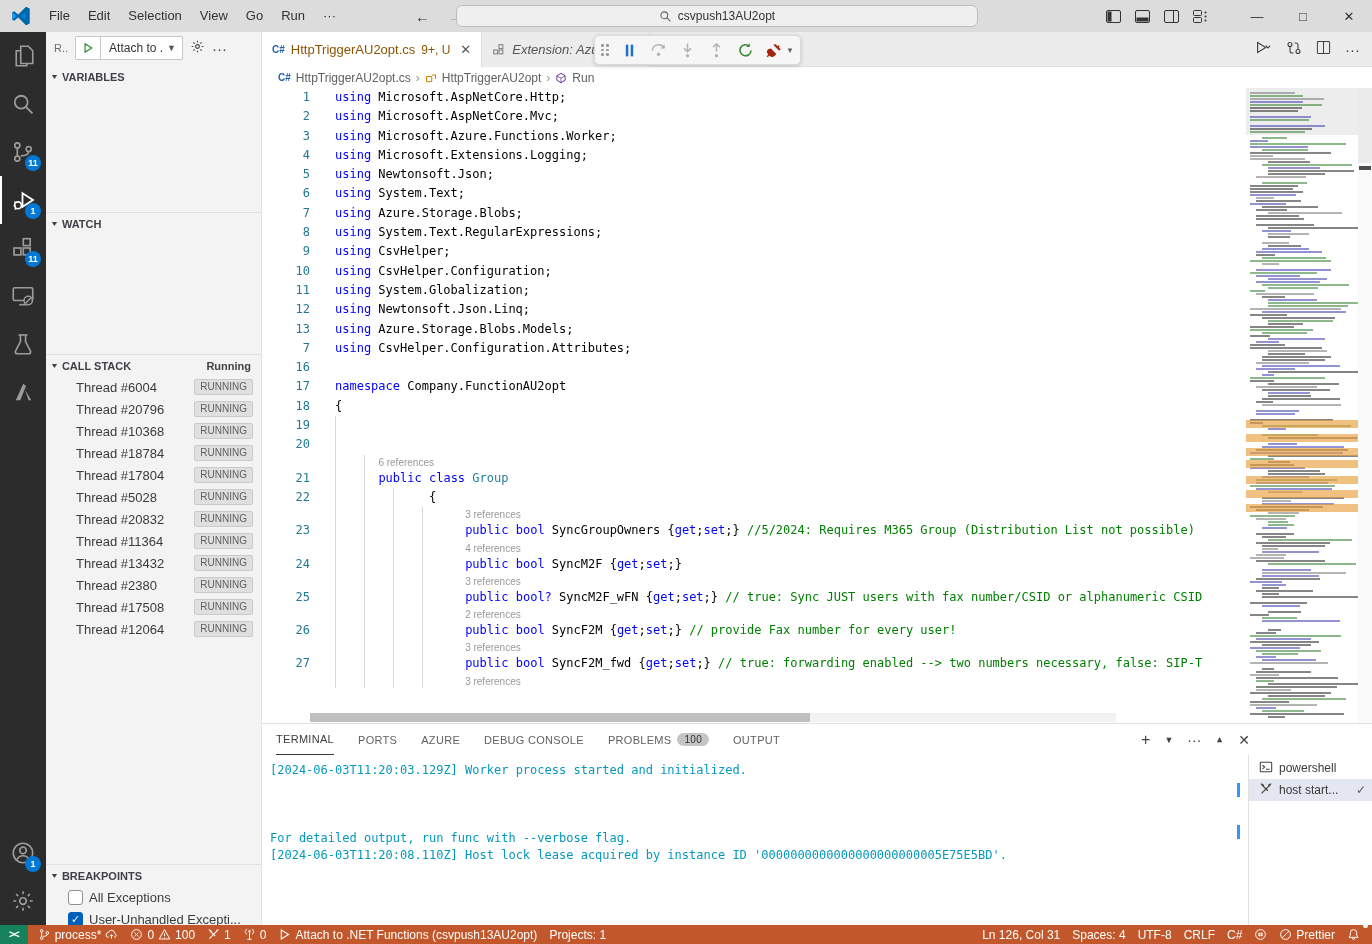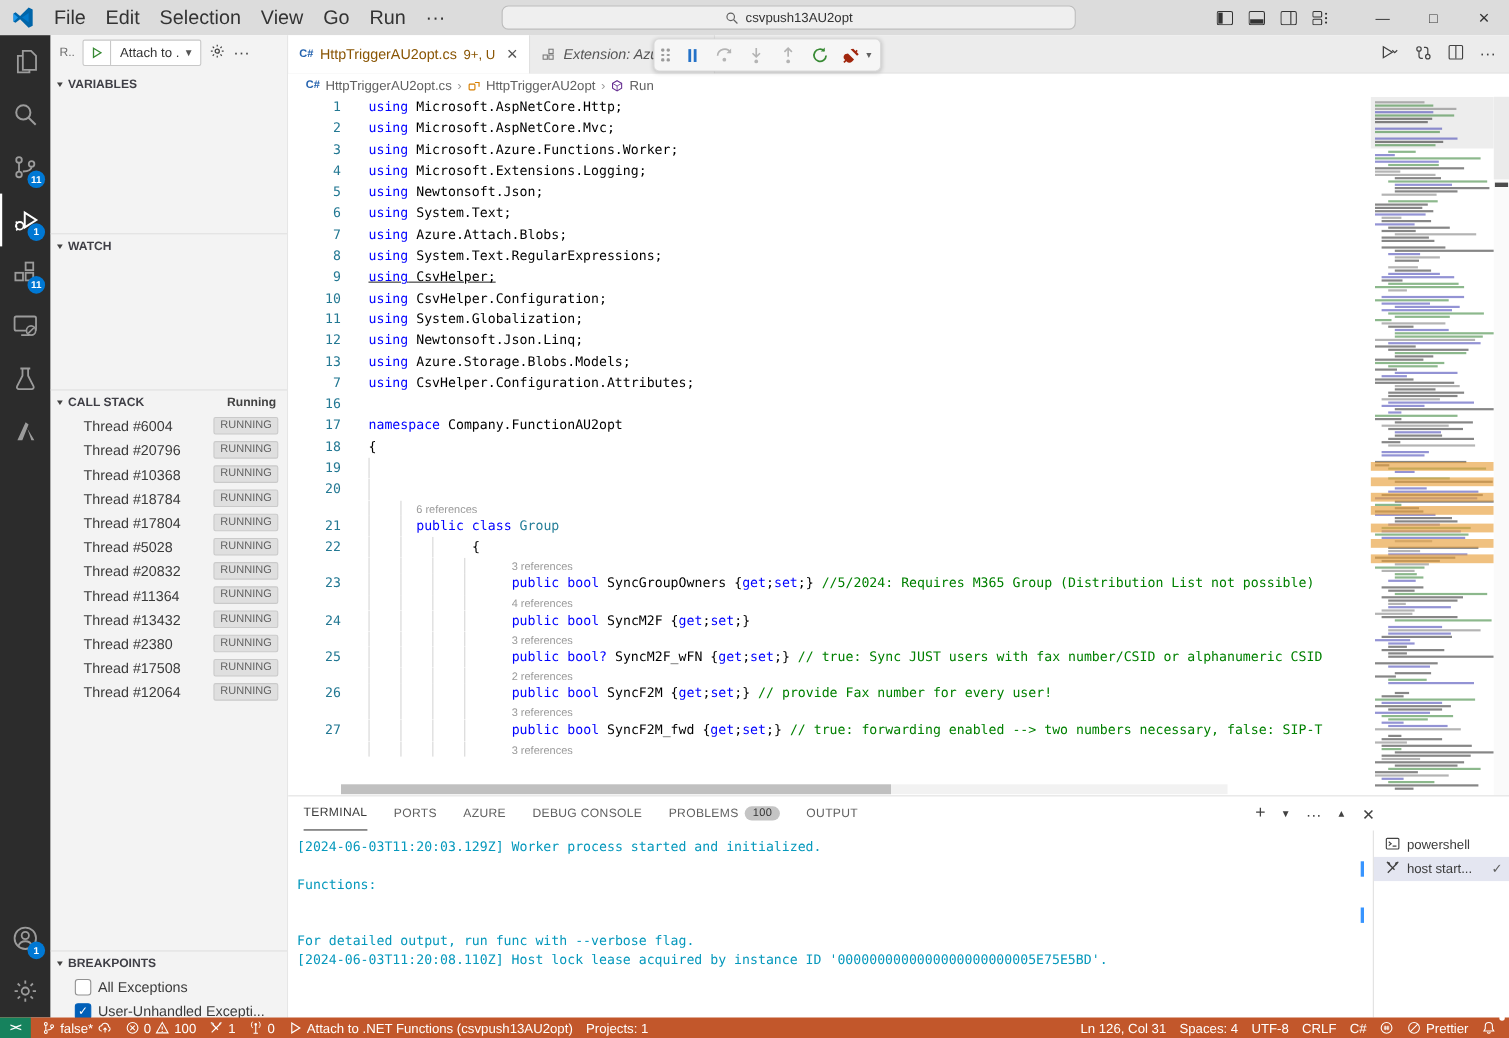--- a/index.html
+++ b/index.html
@@ -5,21 +5,21 @@
   * { margin:0; padding:0; box-sizing:border-box; }
   html,body { background:#888; }
   #app {
     position:relative; width:1372px; height:944px; overflow:hidden;
     font-family:"Liberation Sans", sans-serif; font-size:13px; color:#333;
     background:#fff; user-select:none;
   }
   
   .titlebar { position:absolute; left:0; top:0; width:1372px; height:32px; background:#dcdcdc; display:flex; align-items:center; }
   .vslogo { width:22px; height:22px; margin:0 8px 0 10px; }
-  .menu { padding:0 9px; height:22px; line-height:22px; color:#333; font-size:18px; border-radius:4px; }
+  .menu { padding:0 9px; height:22px; line-height:22px; color:#333; font-size:13px; border-radius:4px; }
   .navarrows { margin-left:70px; display:flex; gap:18px; font-size:15px; }
   .navarrows .fwd { color:#9a9a9a; }
   .searchbox { position:absolute; left:456px; top:5px; width:522px; height:22px; background:#efefef; border:1px solid #bdbdbd; border-radius:6px; display:flex; align-items:center; justify-content:center; gap:6px; font-size:12px; color:#333; }
   .wincontrols { position:absolute; right:0; top:0; height:32px; display:flex; align-items:center; }
   .layouticons { display:flex; gap:14px; margin-right:26px; }
   .wc { width:46px; height:32px; display:flex; align-items:center; justify-content:center; font-size:13px; color:#333; }
   
   .activitybar { position:absolute; left:0; top:32px; width:46px; height:893px; background:#2c2c2c; display:flex; flex-direction:column; align-items:center; }
   .ab-item { position:relative; width:46px; height:48px; display:flex; align-items:center; justify-content:center; color:#9b9b9b; }
   .ab-item.active { color:#fff; border-left:2px solid #fff; }
@@ -443,23 +443,23 @@
     </div>
 
     <div class="codearea">
       <div>
           <div class="cl"><span class="gut">1</span><span class="ct"><span style="padding-left: 0px;"><span class="tk-k">using</span><span class="tk-p"> Microsoft.AspNetCore.Http;</span></span></span></div>
           <div class="cl"><span class="gut">2</span><span class="ct"><span style="padding-left: 0px;"><span class="tk-k">using</span><span class="tk-p"> Microsoft.AspNetCore.Mvc;</span></span></span></div>
           <div class="cl"><span class="gut">3</span><span class="ct"><span style="padding-left: 0px;"><span class="tk-k">using</span><span class="tk-p"> Microsoft.Azure.Functions.Worker;</span></span></span></div>
           <div class="cl"><span class="gut">4</span><span class="ct"><span style="padding-left: 0px;"><span class="tk-k">using</span><span class="tk-p"> Microsoft.Extensions.Logging;</span></span></span></div>
           <div class="cl"><span class="gut">5</span><span class="ct"><span style="padding-left: 0px;"><span class="tk-k">using</span><span class="tk-p"> Newtonsoft.Json;</span></span></span></div>
           <div class="cl"><span class="gut">6</span><span class="ct"><span style="padding-left: 0px;"><span class="tk-k">using</span><span class="tk-p"> System.Text;</span></span></span></div>
-          <div class="cl"><span class="gut">7</span><span class="ct"><span style="padding-left: 0px;"><span class="tk-k">using</span><span class="tk-p"> Azure.Attach.Blobs;</span></span></span></div>
+          <div class="cl"><span class="gut">7</span><span class="ct"><span style="padding-left: 0px;"><span class="tk-k">using</span><span class="tk-p"> Azure.Storage.Blobs;</span></span></span></div>
           <div class="cl"><span class="gut">8</span><span class="ct"><span style="padding-left: 0px;"><span class="tk-k">using</span><span class="tk-p"> System.Text.RegularExpressions;</span></span></span></div>
-          <div class="cl"><span class="gut">9</span><span class="ct"><span style="padding-left: 0px; text-decoration: underline;"><span class="tk-k">using</span><span class="tk-p"> CsvHelper;</span></span></span></div>
+          <div class="cl"><span class="gut">9</span><span class="ct"><span style="padding-left: 0px;"><span class="tk-k">using</span><span class="tk-p"> CsvHelper;</span></span></span></div>
           <div class="cl"><span class="gut">10</span><span class="ct"><span style="padding-left: 0px;"><span class="tk-k">using</span><span class="tk-p"> CsvHelper.Configuration;</span></span></span></div>
           <div class="cl"><span class="gut">11</span><span class="ct"><span style="padding-left: 0px;"><span class="tk-k">using</span><span class="tk-p"> System.Globalization;</span></span></span></div>
           <div class="cl"><span class="gut">12</span><span class="ct"><span style="padding-left: 0px;"><span class="tk-k">using</span><span class="tk-p"> Newtonsoft.Json.Linq;</span></span></span></div>
           <div class="cl"><span class="gut">13</span><span class="ct"><span style="padding-left: 0px;"><span class="tk-k">using</span><span class="tk-p"> Azure.Storage.Blobs.Models;</span></span></span></div>
           <div class="cl"><span class="gut">7</span><span class="ct"><span style="padding-left: 0px;"><span class="tk-k">using</span><span class="tk-p"> CsvHelper.Configuration.Attributes;</span></span></span></div>
           <div class="cl"><span class="gut">16</span><span class="ct"><span style="padding-left: 0px;"></span></span></div>
           <div class="cl"><span class="gut">17</span><span class="ct"><span style="padding-left: 0px;"><span class="tk-k">namespace</span><span class="tk-p"> Company.FunctionAU2opt</span></span></span></div>
           <div class="cl"><span class="gut">18</span><span class="ct"><span style="padding-left: 0px;"><span class="tk-p">{</span></span></span></div>
           <div class="cl"><span class="gut">19</span><span class="ct"><i class="guide" style="left: 25px;"></i><span style="padding-left: 0px;"></span></span></div>
           <div class="cl"><span class="gut">20</span><span class="ct"><i class="guide" style="left: 25px;"></i><span style="padding-left: 0px;"></span></span></div>
@@ -733,21 +733,20 @@
     <div class="panel-actions">
       <span style="font-size:16px;">+</span>
       <span style="font-size:9px;">▼</span>
       <span>···</span>
       <span style="font-size:9px; transform:rotate(180deg); display:inline-block;">▼</span>
       <span>✕</span>
     </div>
     <div class="terminal">
         <div class="tl"><span>[2024-06-03T11:20:03.129Z] Worker process started and initialized.</span></div>
         <div class="tl">&nbsp;</div>
-        <div class="tl"><span>Functions:</span></div>
         <div class="tl">&nbsp;</div>
         <div class="tl">&nbsp;</div>
         <div class="tl"><span>For detailed output, run func with --verbose flag.</span></div>
         <div class="tl"><span>[2024-06-03T11:20:08.110Z] Host lock lease acquired by instance ID '0000000000000000000000005E75E5BD'.</span></div>
       </div>
     <div class="term-marks">
         <i style="top:14px;"></i>
         <i style="top:56px;"></i>
       </div>
     <div class="termlist">
@@ -773,21 +772,21 @@
     <div class="sb-remote">
         <span>&gt;&lt;</span>
       </div>
     <div class="sbi">
       <svg viewBox="0 0 16 16">
           <circle cx="4.5" cy="3.5" r="1.6" fill="none" stroke="#fff" stroke-width="1.2"></circle>
           <circle cx="4.5" cy="12.5" r="1.6" fill="none" stroke="#fff" stroke-width="1.2"></circle>
           <circle cx="11.5" cy="6" r="1.6" fill="none" stroke="#fff" stroke-width="1.2"></circle>
           <path d="M4.5 5.1v5.8M11.5 7.6c0 2-2.8 2.6-5.2 2.7" fill="none" stroke="#fff" stroke-width="1.2"></path>
         </svg>
-      <span>false*</span>
+      <span>process*</span>
       <svg viewBox="0 0 16 16">
           <path d="M4.5 11.5a3 3 0 01-.3-6A4 4 0 0112 6.6a2.6 2.6 0 01-.6 5" fill="none" stroke="#fff" stroke-width="1.2"></path>
           <path d="M8 13V8.5M6.2 10l1.8-1.8L9.8 10" fill="none" stroke="#fff" stroke-width="1.2"></path>
         </svg>
     </div>
     <div class="sbi">
       <svg viewBox="0 0 16 16">
           <circle cx="8" cy="8" r="6" fill="none" stroke="#fff" stroke-width="1.2"></circle>
           <path d="M5.5 5.5l5 5M10.5 5.5l-5 5" stroke="#fff" stroke-width="1.2"></path>
         </svg>

